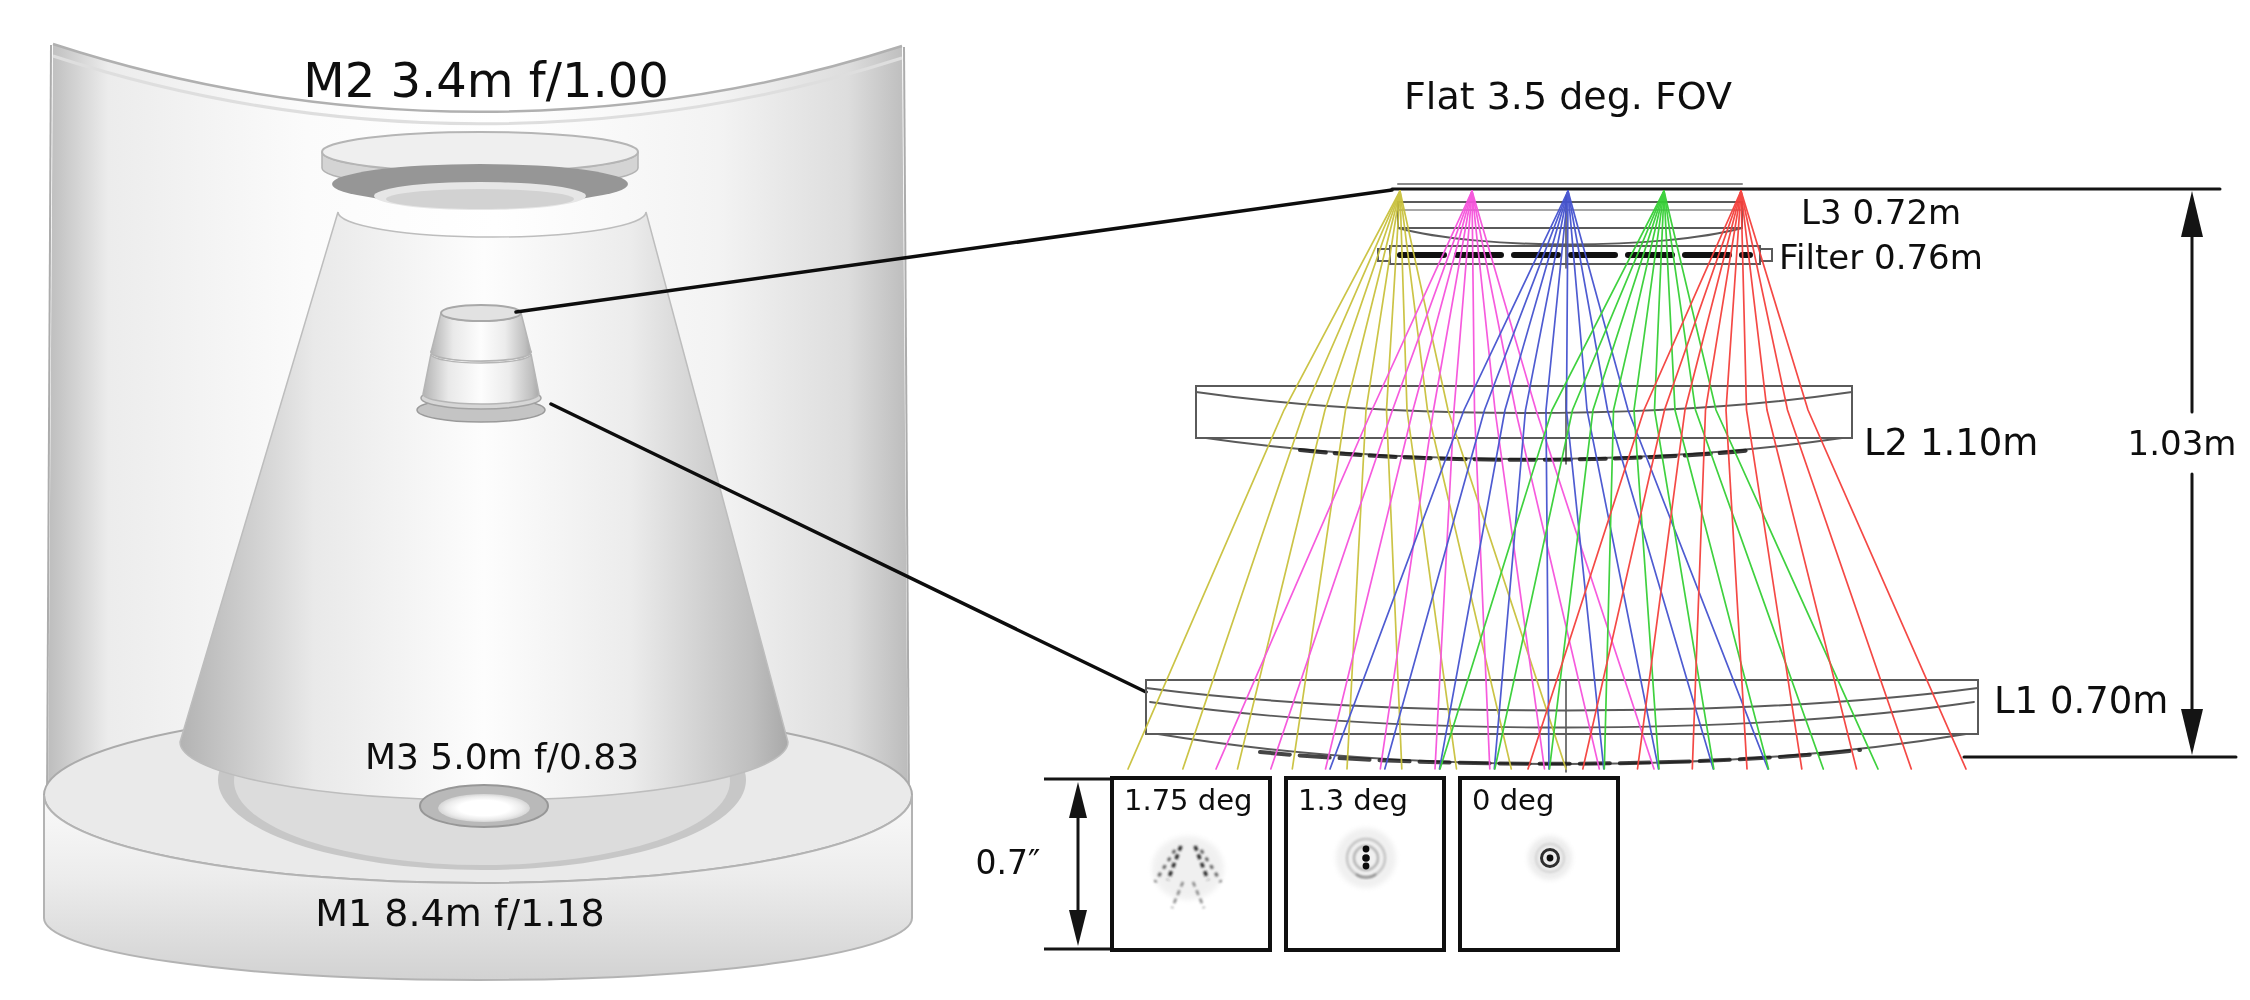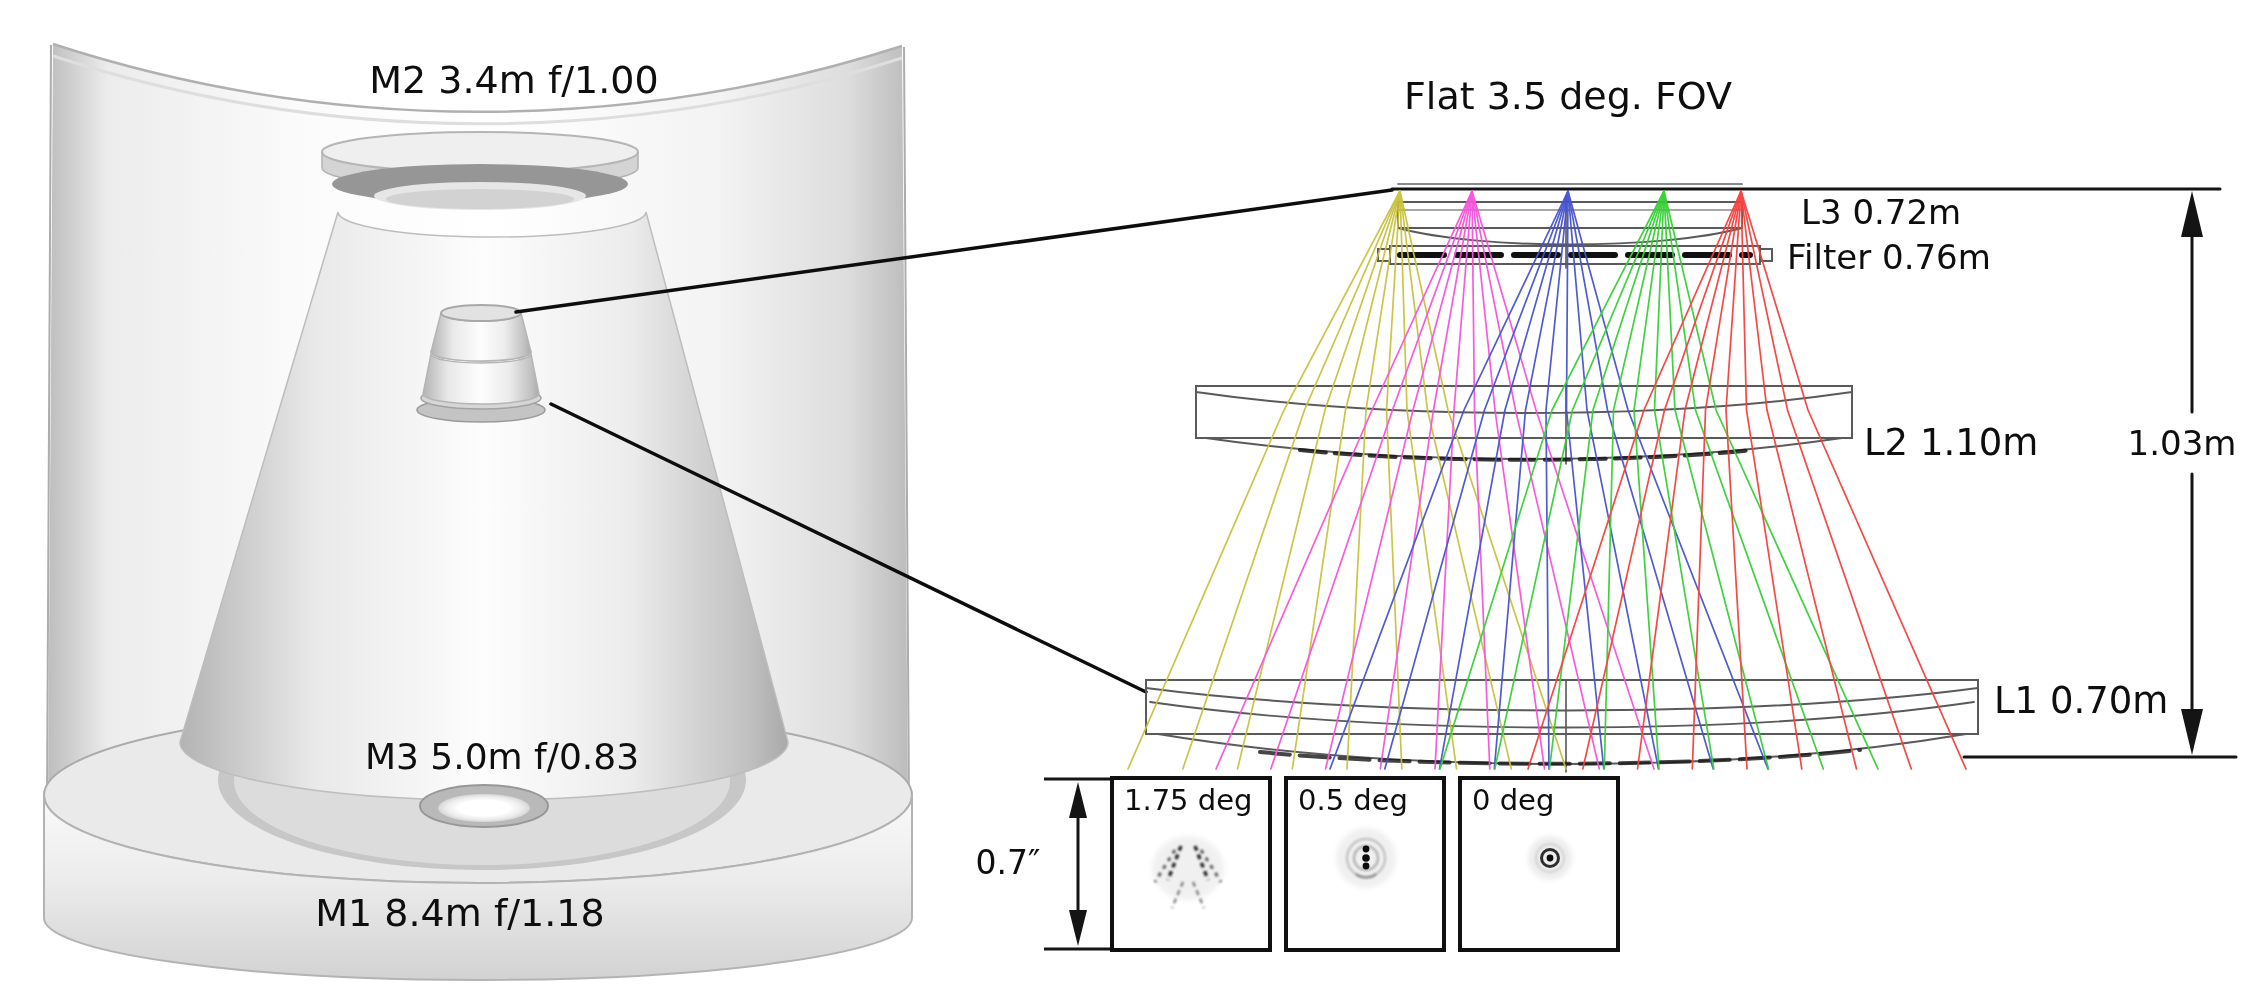--- a/index.html
+++ b/index.html
@@ -230,30 +230,30 @@
 
     <g transform="translate(1550,858)">
       <circle r="22" fill="#d2d2d2" opacity="0.4" filter="url(#blur2)"></circle>
       <circle r="14" fill="none" stroke="#b8b8b8" stroke-width="2" opacity="0.5" filter="url(#blur1)"></circle>
       <circle r="8.5" fill="none" stroke="#2e2e2e" stroke-width="3" filter="url(#blur05)"></circle>
       <circle r="3.4" fill="#0b0b0b" filter="url(#blur05)"></circle>
     </g>
   </g>
 </svg>
 
-<div class="label cc" style="left:486px;top:80px;font-size:38px;margin-left:28px;">M2 3.4m f/1.00</div>
+<div class="label cc" style="left:486px;top:80px;font-size:48px;">M2 3.4m f/1.00</div>
 <div class="label cc" style="left:502px;top:757px;font-size:36px;">M3 5.0m f/0.83</div>
 <div class="label cc" style="left:460px;top:913px;font-size:38px;">M1 8.4m f/1.18</div>
 
 <div class="label cc" style="left:1568px;top:96px;font-size:38px;">Flat 3.5 deg. FOV</div>
 
 <div class="label vc" style="left:1757px;top:212px;font-size:34px;margin-left:44px;">L3 0.72m</div>
-<div class="label vc" style="left:1779px;top:257px;font-size:34px;margin-left:8px;">Filter 0.76m</div>
+<div class="label vc" style="left:1779px;top:257px;font-size:34px;">Filter 0.76m</div>
 <div class="label vc" style="left:1864px;top:414px;font-size:37px;margin-top:28px;">L2 1.10m</div>
 <div class="label vc" style="left:1994px;top:700px;font-size:37px;">L1 0.70m</div>
 <div class="label cc" style="left:2182px;top:443px;font-size:34px;background:#ffffff;padding:0 4px;">1.03m</div>
 
 <div class="label cc" style="left:1008px;top:862px;font-size:33px;">0.7″</div>
 <div class="label" style="left:1124px;top:786px;font-size:29px;">1.75 deg</div>
-<div class="label" style="left:1298px;top:786px;font-size:29px;">0.5 deg</div>
+<div class="label" style="left:1298px;top:786px;font-size:29px;">1.3 deg</div>
 <div class="label" style="left:1472px;top:786px;font-size:29px;">0 deg</div>
 
 </div>
 
 </body></html>

